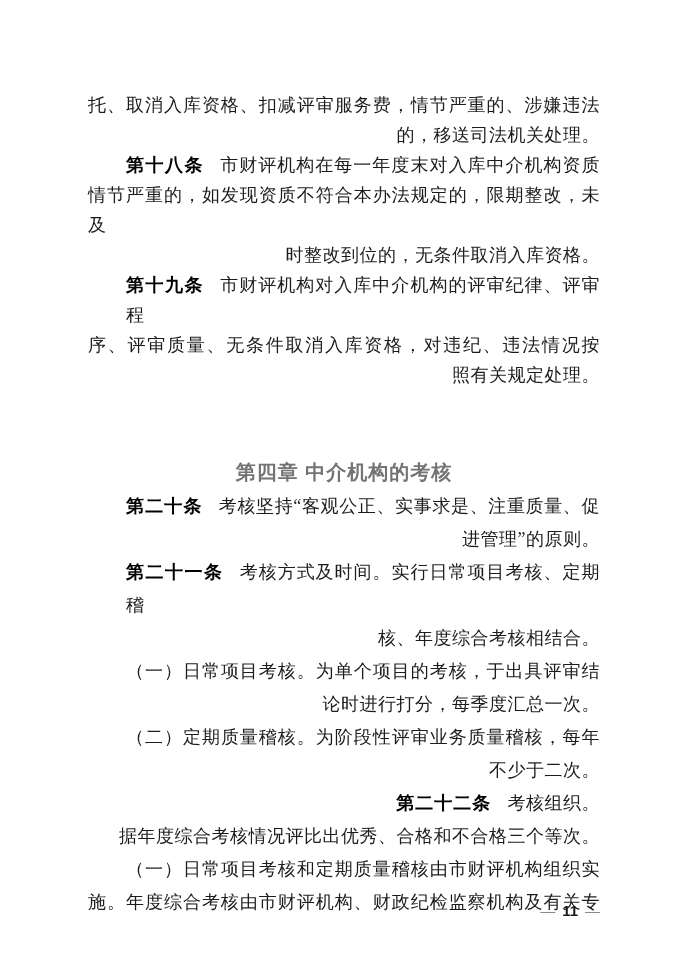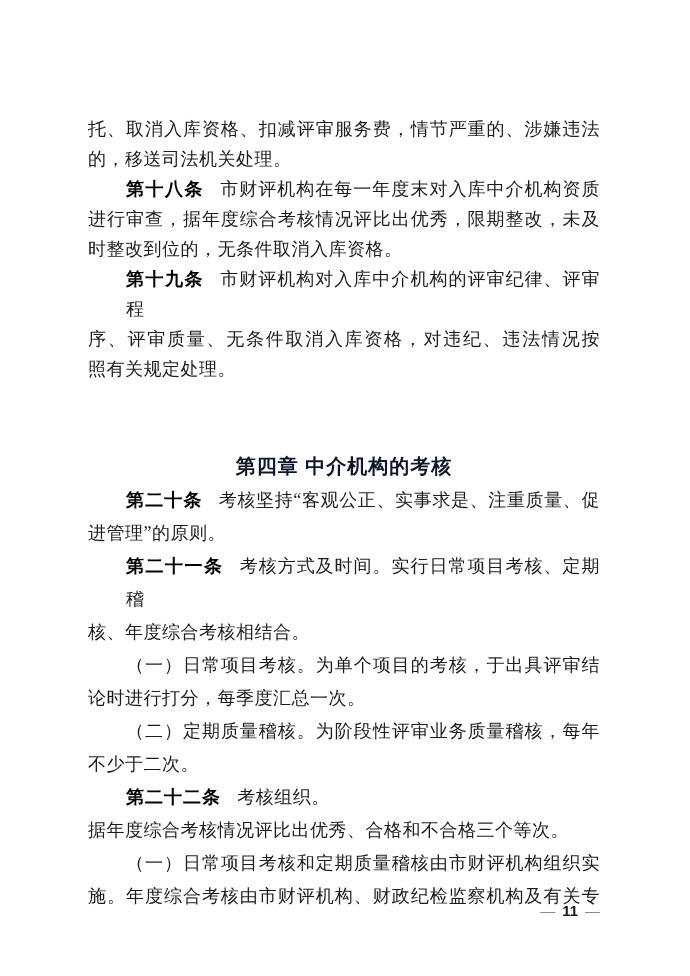--- a/index.html
+++ b/index.html
@@ -10,28 +10,29 @@
     color:#222222;
     overflow:hidden;
     position:relative;
   }
   .sheet{
     position:absolute;inset:0;
     background:#ffffff;
   }
   .textcol{
     position:absolute;
-    left:88px;top:114px;width:512px;
+    left:88px;top:90px;width:512px;
   }
   .line{
     font-size:18px;
     line-height:30px;
     letter-spacing:0.5px;
     white-space:normal;
     color:#1c1c1c;
+    text-align:right;
   }
   
   .lh2{line-height:33px;}
   
   .fill{
     text-align:justify;
     text-align-last:justify;
     text-justify:inter-character;
   }
   
@@ -44,21 +45,21 @@
     margin-right:0.9em;
     letter-spacing:1px;
   }
   .chapter{
     margin:67px 0 3px 0;
     text-align:center;
     font-family:"Liberation Sans","DejaVu Sans",sans-serif;
     font-weight:bold;
     font-size:20px;
     line-height:30px;
-    color:#0f172a;
+    color:#737373;
     letter-spacing:1px;
   }
   .pagenum{
     position:absolute;
     top:901px;right:90px;
     font-size:15px;
     line-height:20px;
     color:#333333;
     font-family:Liberation Sans, sans-serif;
   }
@@ -74,21 +75,21 @@
 
 <div class="sheet">
   <main class="textcol">
 
     <div class="line fill">托、取消入库资格、扣减评审服务费，情节严重的、涉嫌违法</div>
     <div class="line">的，移送司法机关处理。</div>
 
     <div class="line fill ind">
       <span class="term">第十八条</span><span>市财评机构在每一年度末对入库中介机构资质</span>
     </div>
-    <div class="line fill">进行审查，据年度综合考核情况评比出优秀，限期整改，未及</div>
+    <div class="line fill">情节严重的，如发现资质不符合本办法规定的，限期整改，未及</div>
     <div class="line">时整改到位的，无条件取消入库资格。</div>
 
     <div class="line fill ind">
       <span class="term">第十九条</span><span>市财评机构对入库中介机构的评审纪律、评审程</span>
     </div>
     <div class="line fill">序、评审质量、无条件取消入库资格，对违纪、违法情况按</div>
     <div class="line">照有关规定处理。</div>
 
     <h2 class="chapter">第四章 中介机构的考核</h2>
 

